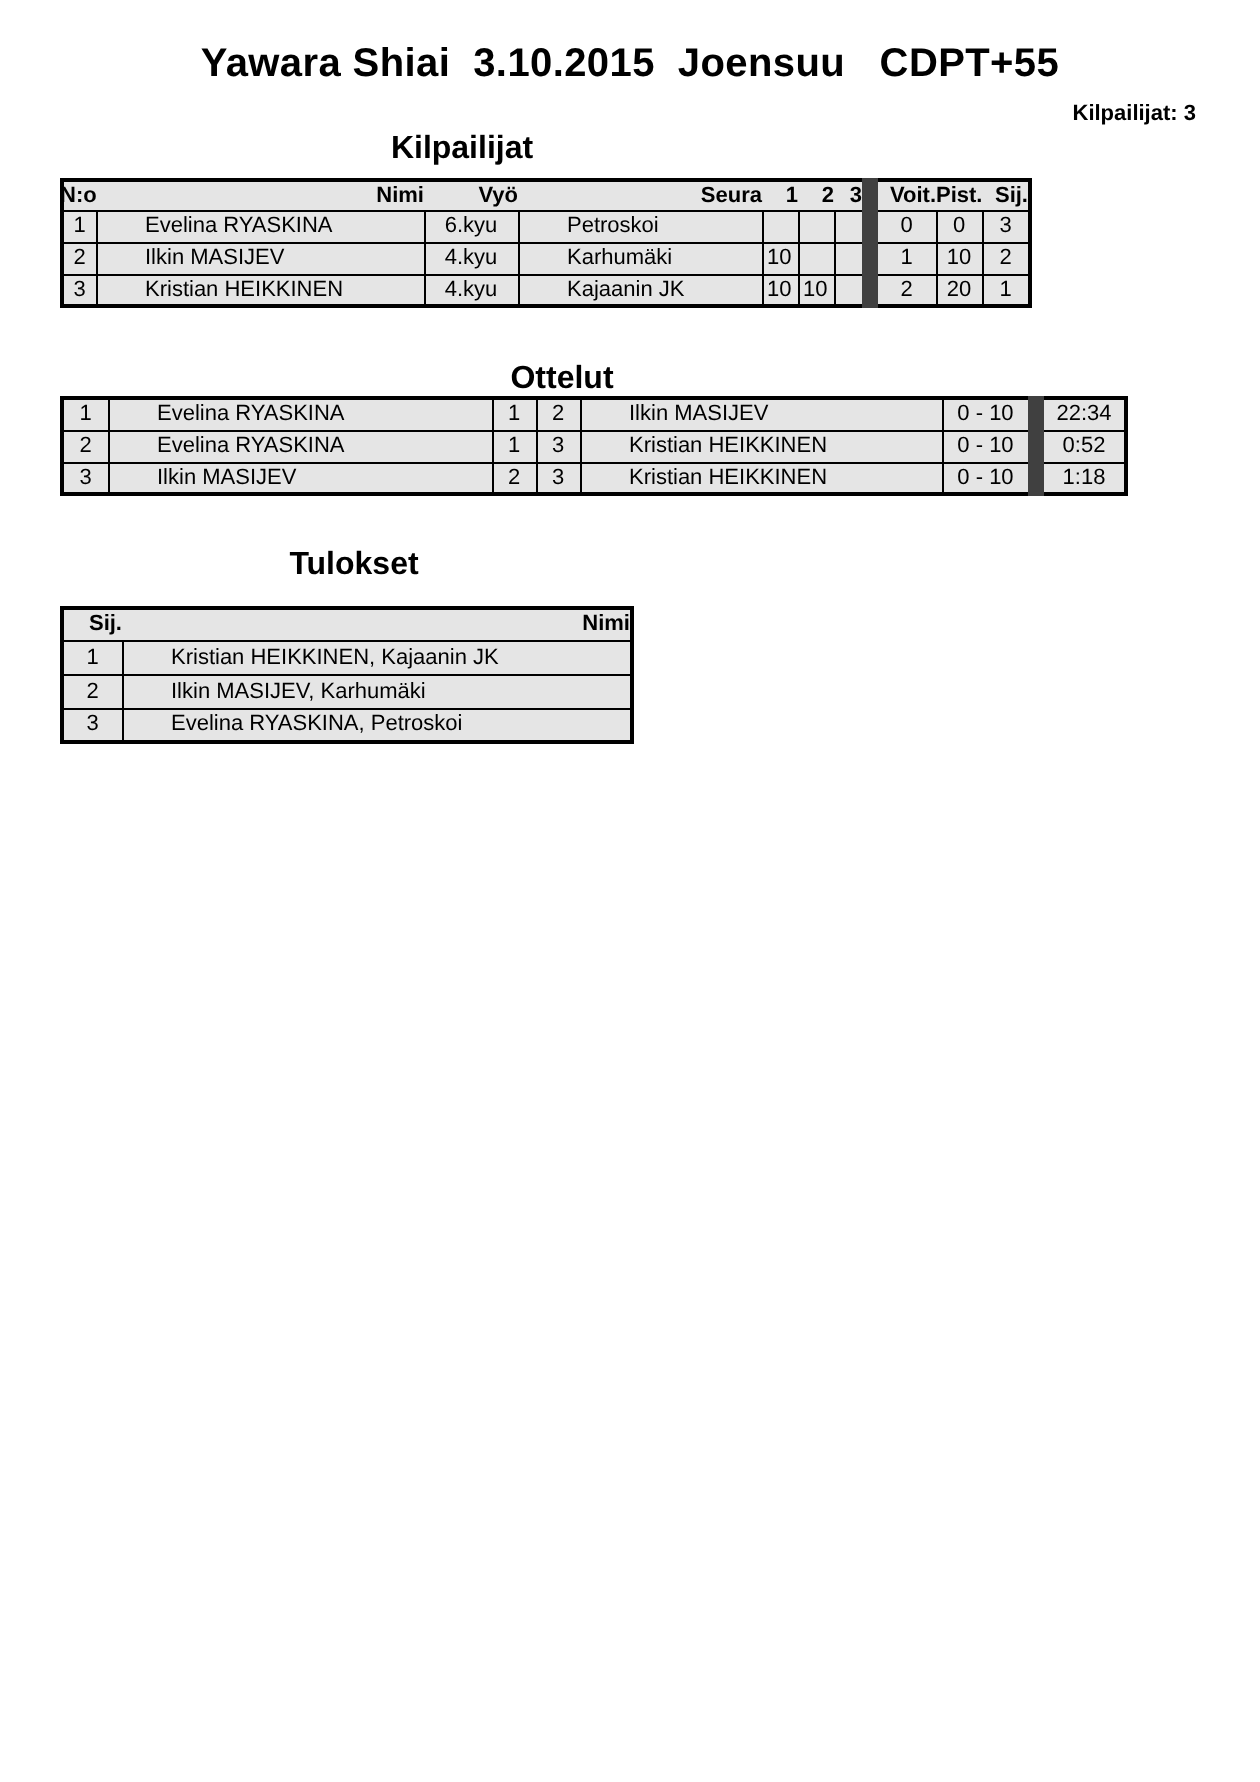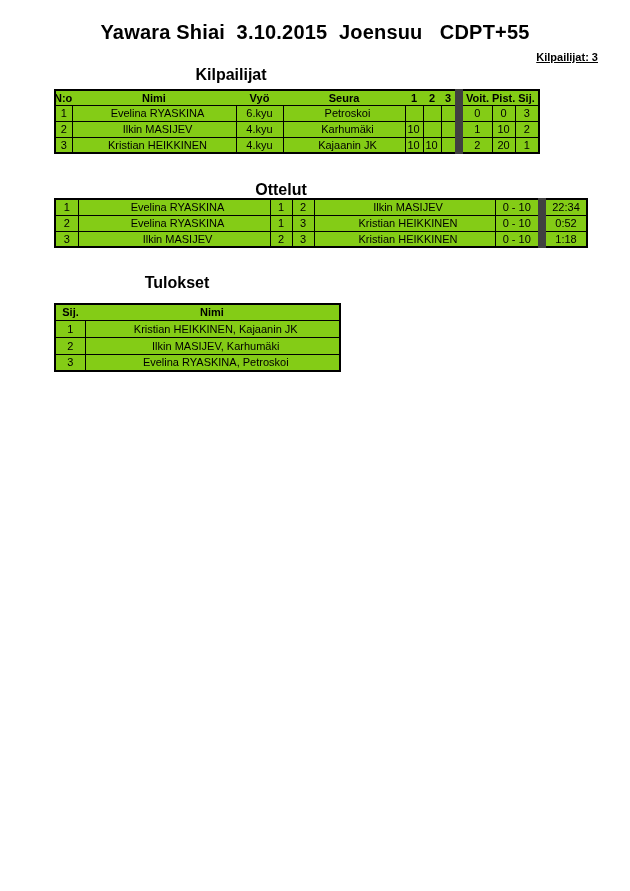--- a/index.html
+++ b/index.html
@@ -19,70 +19,68 @@
     font-weight: bold;
     white-space: pre;
     letter-spacing: 0.2px;
   }
 
   .count-label {
     position: absolute;
     top: 51px; right: 32px;
     font-size: 11px;
     font-weight: bold;
-    text-decoration: underline;
   }
 
   .sec-title {
     position: absolute;
     transform: translateX(-50%);
     font-size: 16px;
     font-weight: bold;
     white-space: nowrap;
   }
   #t1-title { left: 231px; top: 66px; }
   #t2-title { left: 281px; top: 181px; }
   #t3-title { left: 177px; top: 274px; }
 
   table {
     position: absolute;
     border-collapse: collapse;
     table-layout: fixed;
     border: 2px solid #000;
-    background: #84cc16;
-    margin-left: 24px;
+    background: #e5e5e5;
   }
   #t1 { left: 30px; top: 89px;  width: 484px; }
   #t2 { left: 30px; top: 198px; width: 532px; }
   #t3 { left: 30px; top: 303px; width: 285px; }
 
   th {
     font-size: 11px;
     font-weight: bold;
     padding: 0;
     height: 15px;
-    text-align: center;
+    text-align: right;
     vertical-align: middle;
     white-space: nowrap;
   }
   #t3 th { height: 16px; }
   th.hleft { text-align: left; text-indent: -2px; }
 
   td {
     font-size: 11px;
     border: 1px solid #000;
     padding: 0;
     height: 16px;
     text-align: center;
     vertical-align: middle;
     white-space: nowrap;
     overflow: hidden;
   }
   #t3 td { height: 17px; }
-  td.name { text-align: center; padding-left: 7px; }
+  td.name { text-align: left; padding-left: 24px; }
   td.numl { text-align: left; padding-left: 2px; }
   .thick-l { border-left: 8px solid #404040; }
 </style>
 </head>
 <body>
 
 <div class="page-title">Yawara Shiai  3.10.2015  Joensuu   CDPT+55</div>
 <div class="count-label">Kilpailijat: 3</div>
 
 <div class="sec-title" id="t1-title">Kilpailijat</div>

